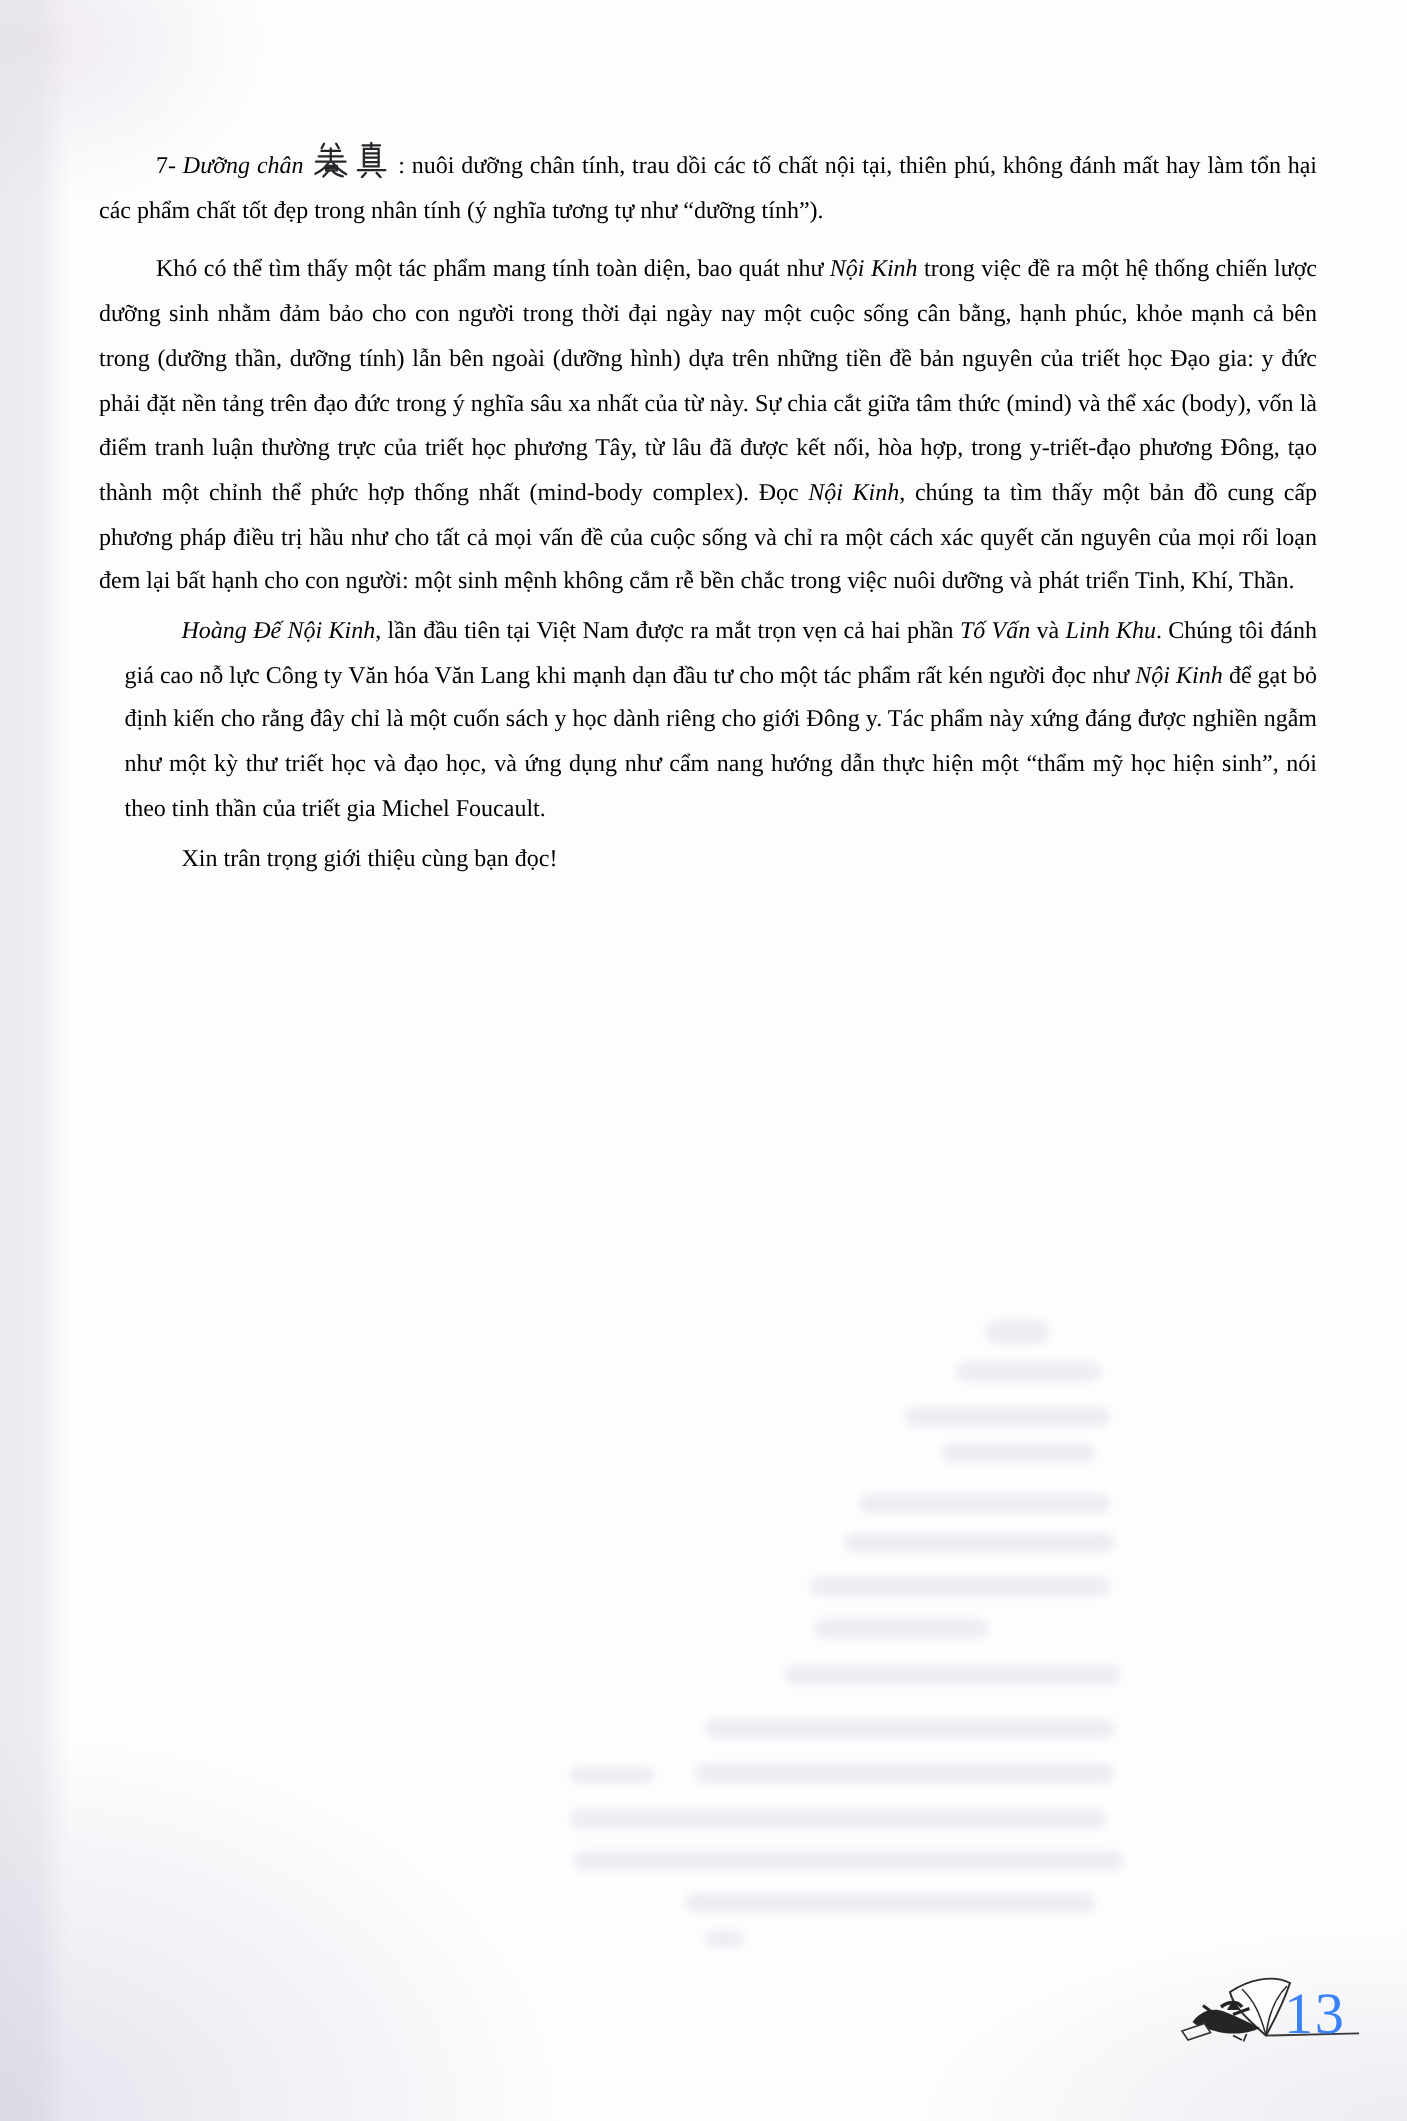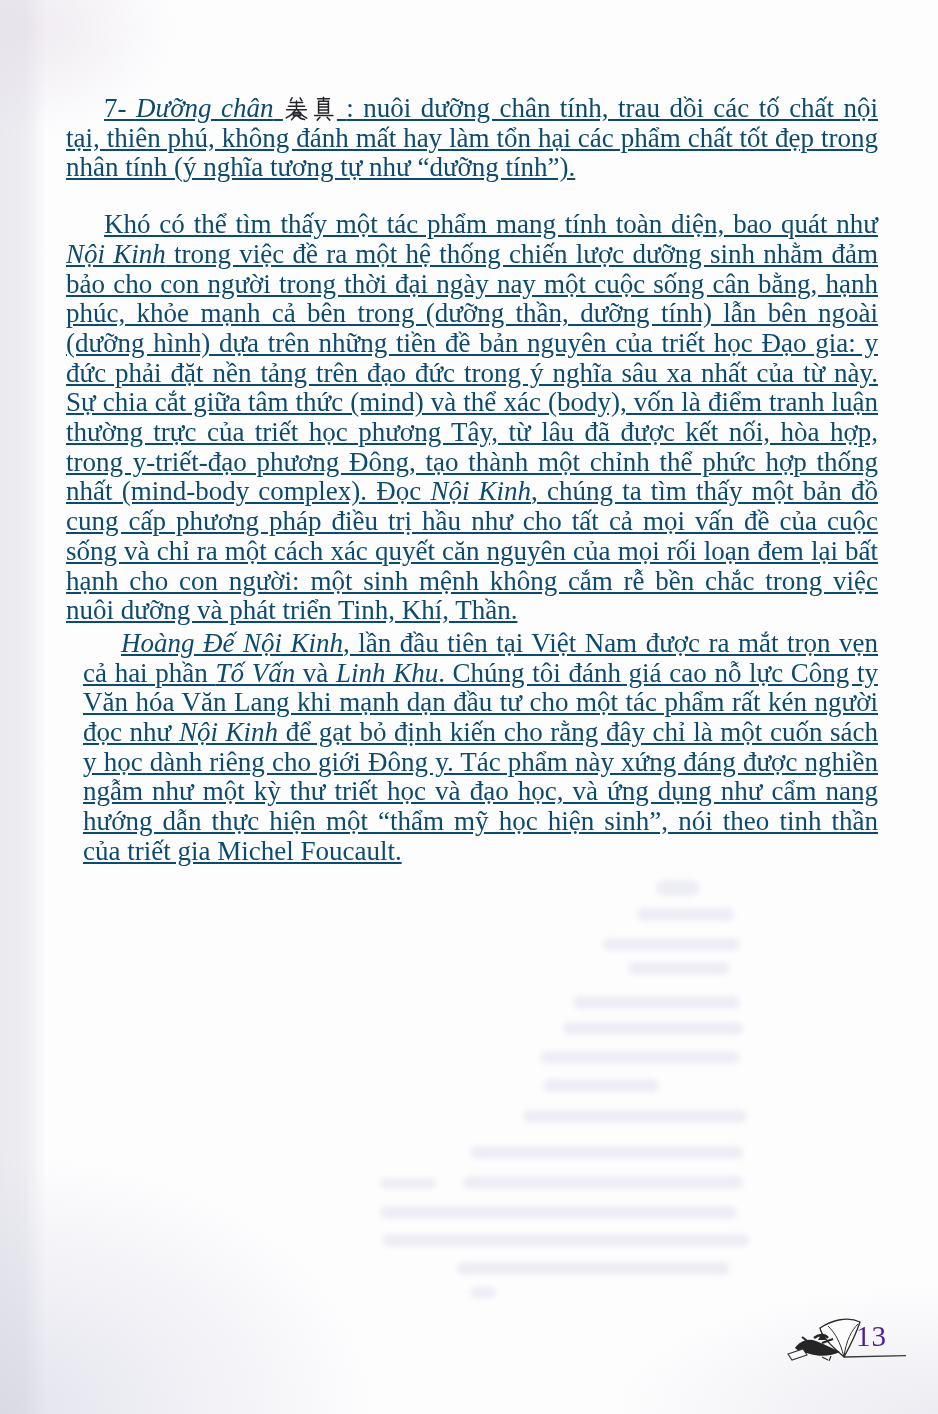--- a/index.html
+++ b/index.html
@@ -20,37 +20,37 @@
   .corner-bl{
     position:absolute;left:0;bottom:0;width:390px;height:270px;
     background:radial-gradient(ellipse at 0% 100%,rgba(203,203,221,.52),rgba(255,255,255,0) 68%);
   }
   .corner-br{
     position:absolute;right:0;bottom:0;width:330px;height:130px;
     background:radial-gradient(ellipse at 100% 100%,rgba(208,208,222,.38),rgba(255,255,255,0) 70%);
   }
   .textblock{
     position:absolute;left:66px;top:94px;width:812px;
-    font-size:27px;line-height:29.7px;color:#0c4a6e;
-    text-align:justify;text-justify:inter-word;text-decoration:underline;
+    font-size:16px;line-height:29.7px;color:#000000;
+    text-align:justify;text-justify:inter-word;
   }
   .para{margin:0;text-indent:38px;}
-  .gap-lg{margin-top:27px;}
+  .gap-lg{margin-top:10px;}
   .gap-sm{margin-top:3px;margin-left:17px;}
   .it{font-style:italic;}
   .hanzi-svg{display:inline-block;vertical-align:-4px;margin:0 1px;}
   .ghost-line{
     position:absolute;height:13px;border-radius:7px;
     background:#e1e1ed;opacity:.55;filter:blur(2.5px);
     pointer-events:none;
   }
   .footer-sketch{position:absolute;left:770px;top:1310px;}
   .pagenum{
     position:absolute;left:856px;top:1320px;
-    font-size:29px;color:#4c1d95;letter-spacing:1px;
+    font-size:39px;color:#3b82f6;letter-spacing:1px;
   }
 </style>
 </head>
 <body>
 
 <div class="page">
   <div class="edge-left"></div>
   <div class="corner-tl"></div>
   <div class="corner-bl"></div>
   <div class="corner-br"></div>
@@ -96,20 +96,21 @@
     <path d="M8.5 9.2 H19.5"></path>
     <path d="M8.5 12.4 H19.5"></path>
     <path d="M8.5 15.7 H19.5"></path>
     <path d="M4 21.8 H24.5"></path>
     <path d="M10 23.8 L7 27"></path>
     <path d="M18 23.8 L21 27"></path>
   </svg>
 <span>: nuôi dưỡng chân tính, trau dồi các tố chất nội tại, thiên phú, không đánh mất hay làm tổn hại các phẩm chất tốt đẹp trong nhân tính (ý nghĩa tương tự như “dưỡng tính”).</span></p>
     <p class="para gap-lg"><span>Khó có thể tìm thấy một tác phẩm mang tính toàn diện, bao quát như </span><span class="it">Nội Kinh</span><span> trong việc đề ra một hệ thống chiến lược dưỡng sinh nhằm đảm bảo cho con người trong thời đại ngày nay một cuộc sống cân bằng, hạnh phúc, khỏe mạnh cả bên trong (dưỡng thần, dưỡng tính) lẫn bên ngoài (dưỡng hình) dựa trên những tiền đề bản nguyên của triết học Đạo gia: y đức phải đặt nền tảng trên đạo đức trong ý nghĩa sâu xa nhất của từ này. Sự chia cắt giữa tâm thức (mind) và thể xác (body), vốn là điểm tranh luận thường trực của triết học phương Tây, từ lâu đã được kết nối, hòa hợp, trong y-triết-đạo phương Đông, tạo thành một chỉnh thể phức hợp thống nhất (mind-body complex). Đọc </span><span class="it">Nội Kinh</span><span>, chúng ta tìm thấy một bản đồ cung cấp phương pháp điều trị hầu như cho tất cả mọi vấn đề của cuộc sống và chỉ ra một cách xác quyết căn nguyên của mọi rối loạn đem lại bất hạnh cho con người: một sinh mệnh không cắm rễ bền chắc trong việc nuôi dưỡng và phát triển Tinh, Khí, Thần.</span></p>
     <p class="para gap-sm"><span class="it">Hoàng Đế Nội Kinh</span><span>, lần đầu tiên tại Việt Nam được ra mắt trọn vẹn cả hai phần </span><span class="it">Tố Vấn</span><span> và </span><span class="it">Linh Khu</span><span>. Chúng tôi đánh giá cao nỗ lực Công ty Văn hóa Văn Lang khi mạnh dạn đầu tư cho một tác phẩm rất kén người đọc như </span><span class="it">Nội Kinh</span><span> để gạt bỏ định kiến cho rằng đây chỉ là một cuốn sách y học dành riêng cho giới Đông y. Tác phẩm này xứng đáng được nghiền ngẫm như một kỳ thư triết học và đạo học, và ứng dụng như cẩm nang hướng dẫn thực hiện một “thẩm mỹ học hiện sinh”, nói theo tinh thần của triết gia Michel Foucault.</span></p>
+    <p class="para gap-sm"><span>Xin trân trọng giới thiệu cùng bạn đọc!</span></p>
   </main>
 
   <svg class="footer-sketch" width="140" height="56" viewBox="0 0 140 56" fill="none">
 
     <path d="M74 47 L136 45.6" stroke="#3a3a3a" stroke-width="1.3"></path>
 
     <path d="M74 47 C64 38 52 28 50 18 C62 10 78 6 90 12 C86 24 80 36 74 47 Z" fill="#fdfdfd" stroke="#2b2b2b" stroke-width="1.3"></path>
     <path d="M74 47 C70 32 66 24 58 16" stroke="#2b2b2b" stroke-width="1"></path>
     <path d="M74 47 C76 30 82 20 88 14" stroke="#2b2b2b" stroke-width="1"></path>
 

